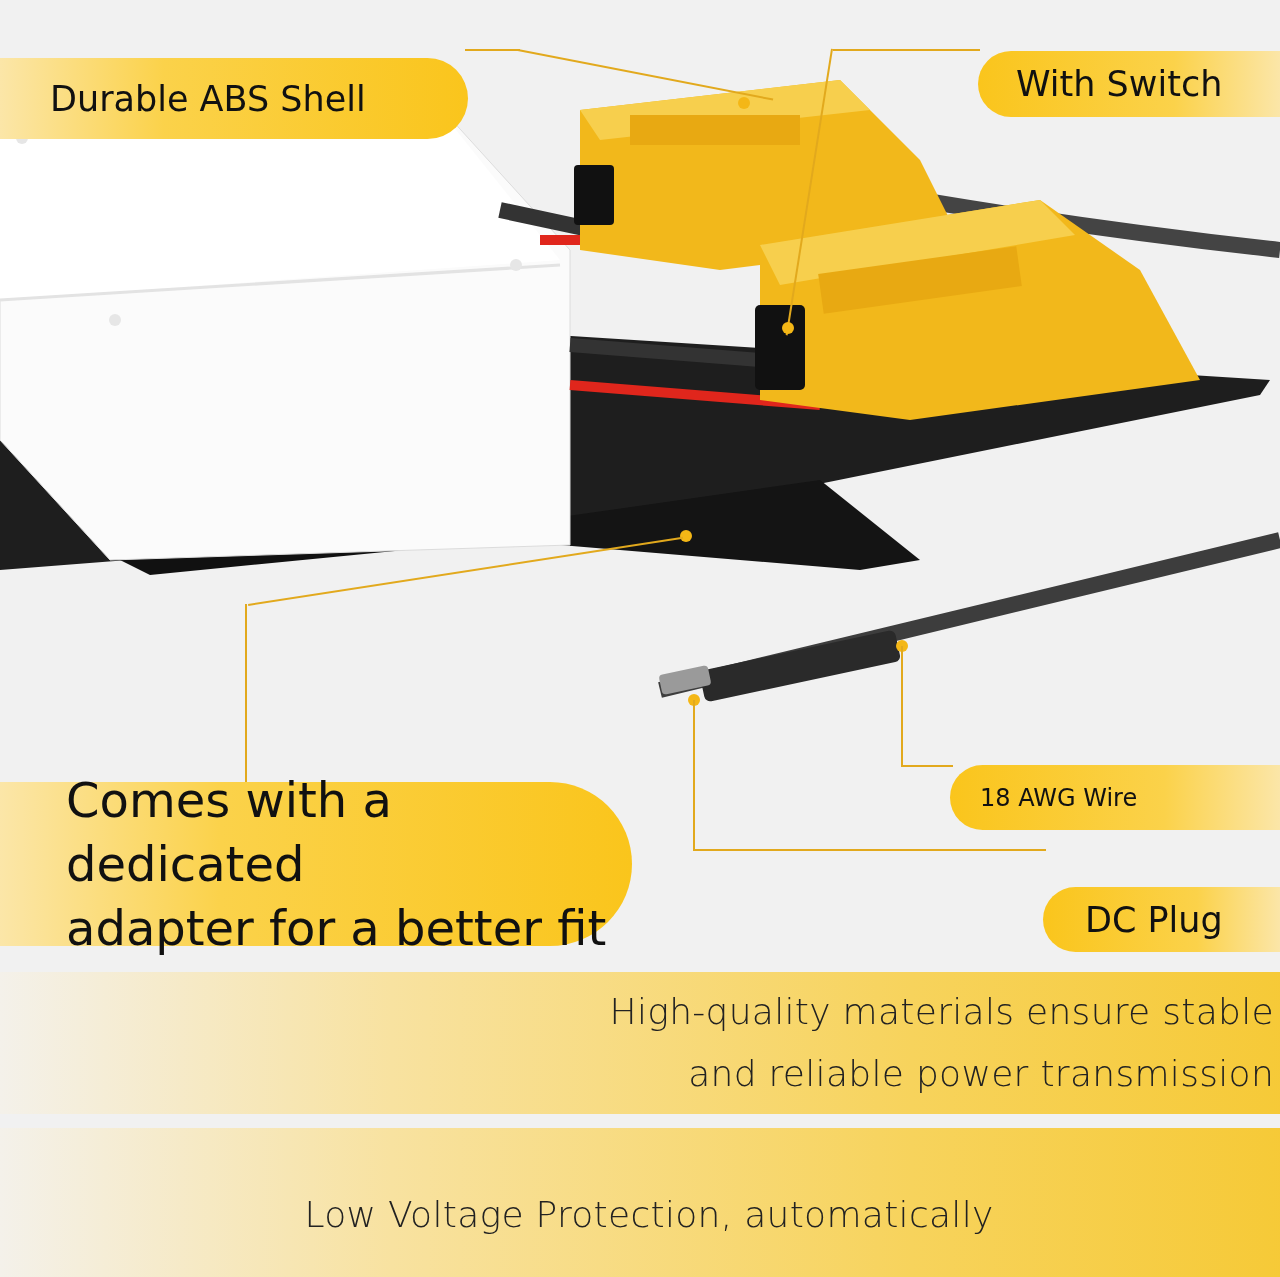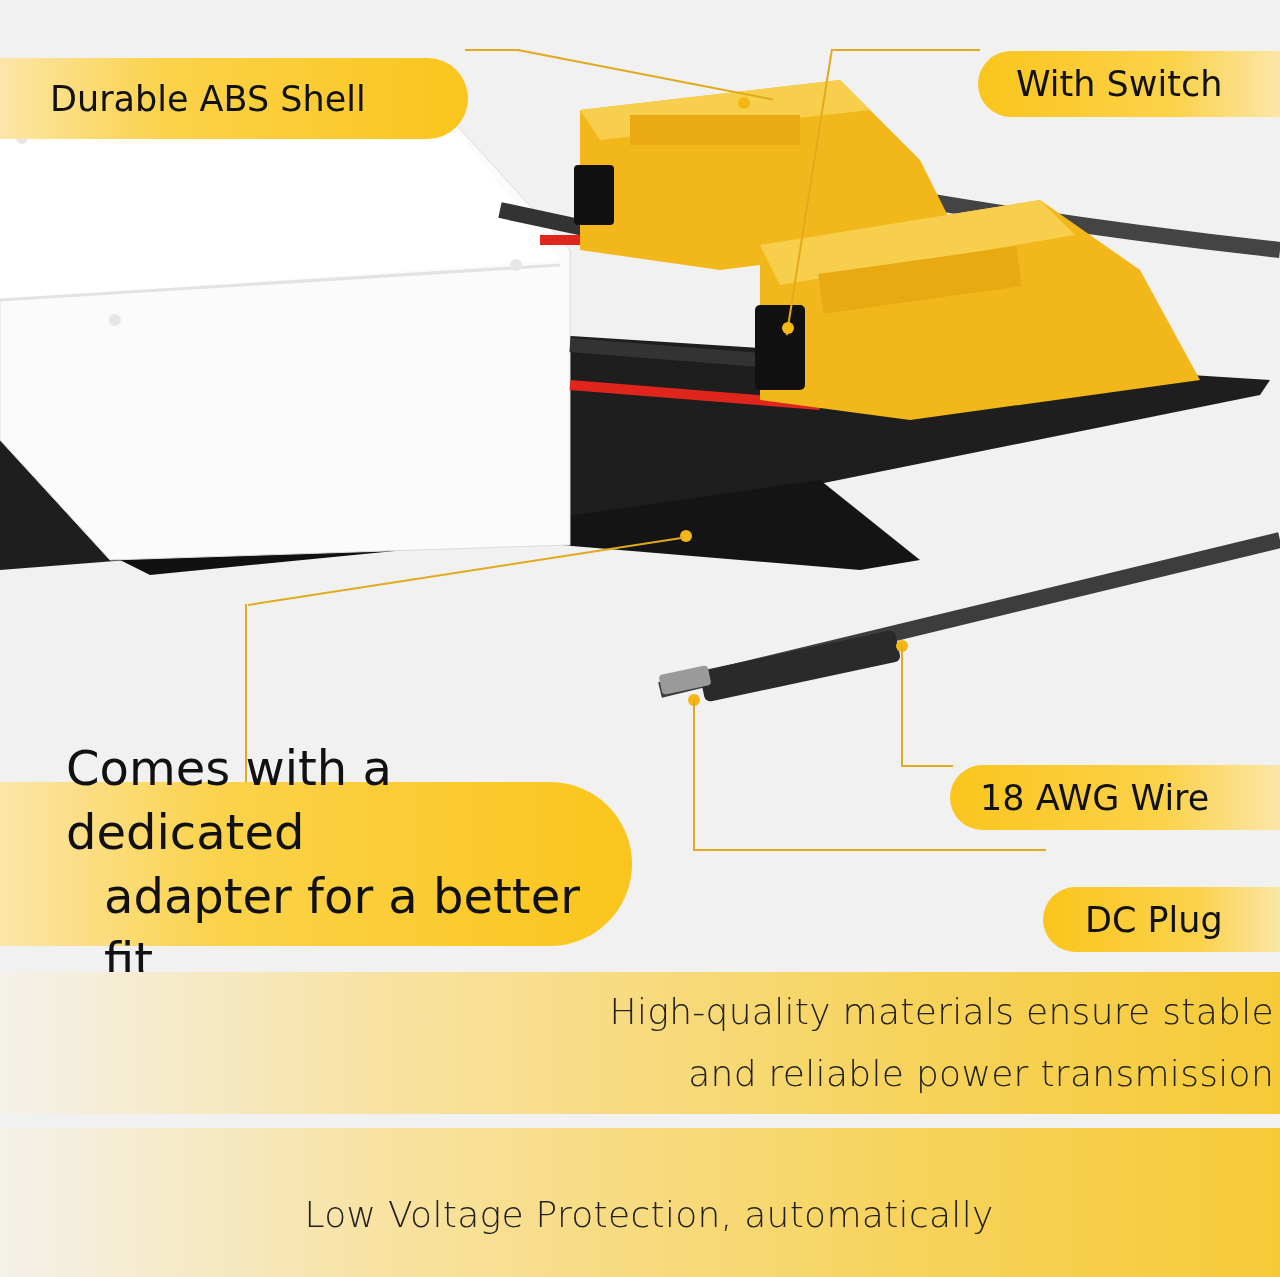--- a/index.html
+++ b/index.html
@@ -94,24 +94,24 @@
 <div class="pill pill-right-round grad-lr" style="left:0;top:16px;width:468px;height:81px;font-size:35px;margin-top:42px;">
   <span style="padding-left:50px;">Durable ABS Shell</span>
 </div>
 
 <div class="pill pill-left-round grad-rl" style="left:978px;top:16px;width:302px;height:66px;font-size:35px;">
   <span style="padding-left:38px;">With Switch</span>
 </div>
 
 <div class="pill pill-right-round grad-lr" style="left:0;top:782px;width:632px;height:164px;font-size:48px;flex-direction:column;align-items:flex-start;justify-content:center;">
   <span style="padding-left:66px;line-height:64px;">Comes with a dedicated</span>
-  <span style="padding-left:104px;line-height:64px;">adapter for a better fit</span>
+  <span style="padding-left:66px;line-height:64px;">adapter for a better fit</span>
 </div>
 
-<div class="pill pill-left-round grad-rl" style="left:950px;top:730px;width:330px;height:65px;font-size:35px;">
+<div class="pill pill-left-round grad-rl" style="left:950px;top:730px;width:330px;height:65px;font-size:24px;">
   <span style="padding-left:30px;">18 AWG Wire</span>
 </div>
 
 <div class="pill pill-left-round grad-rl" style="left:1043px;top:852px;width:237px;height:65px;font-size:35px;">
   <span style="padding-left:42px;">DC Plug</span>
 </div>
 
 <div class="band" style="top:972px;height:142px;">
   <span>High-quality materials ensure stable</span>
   <span>and reliable power transmission</span>

